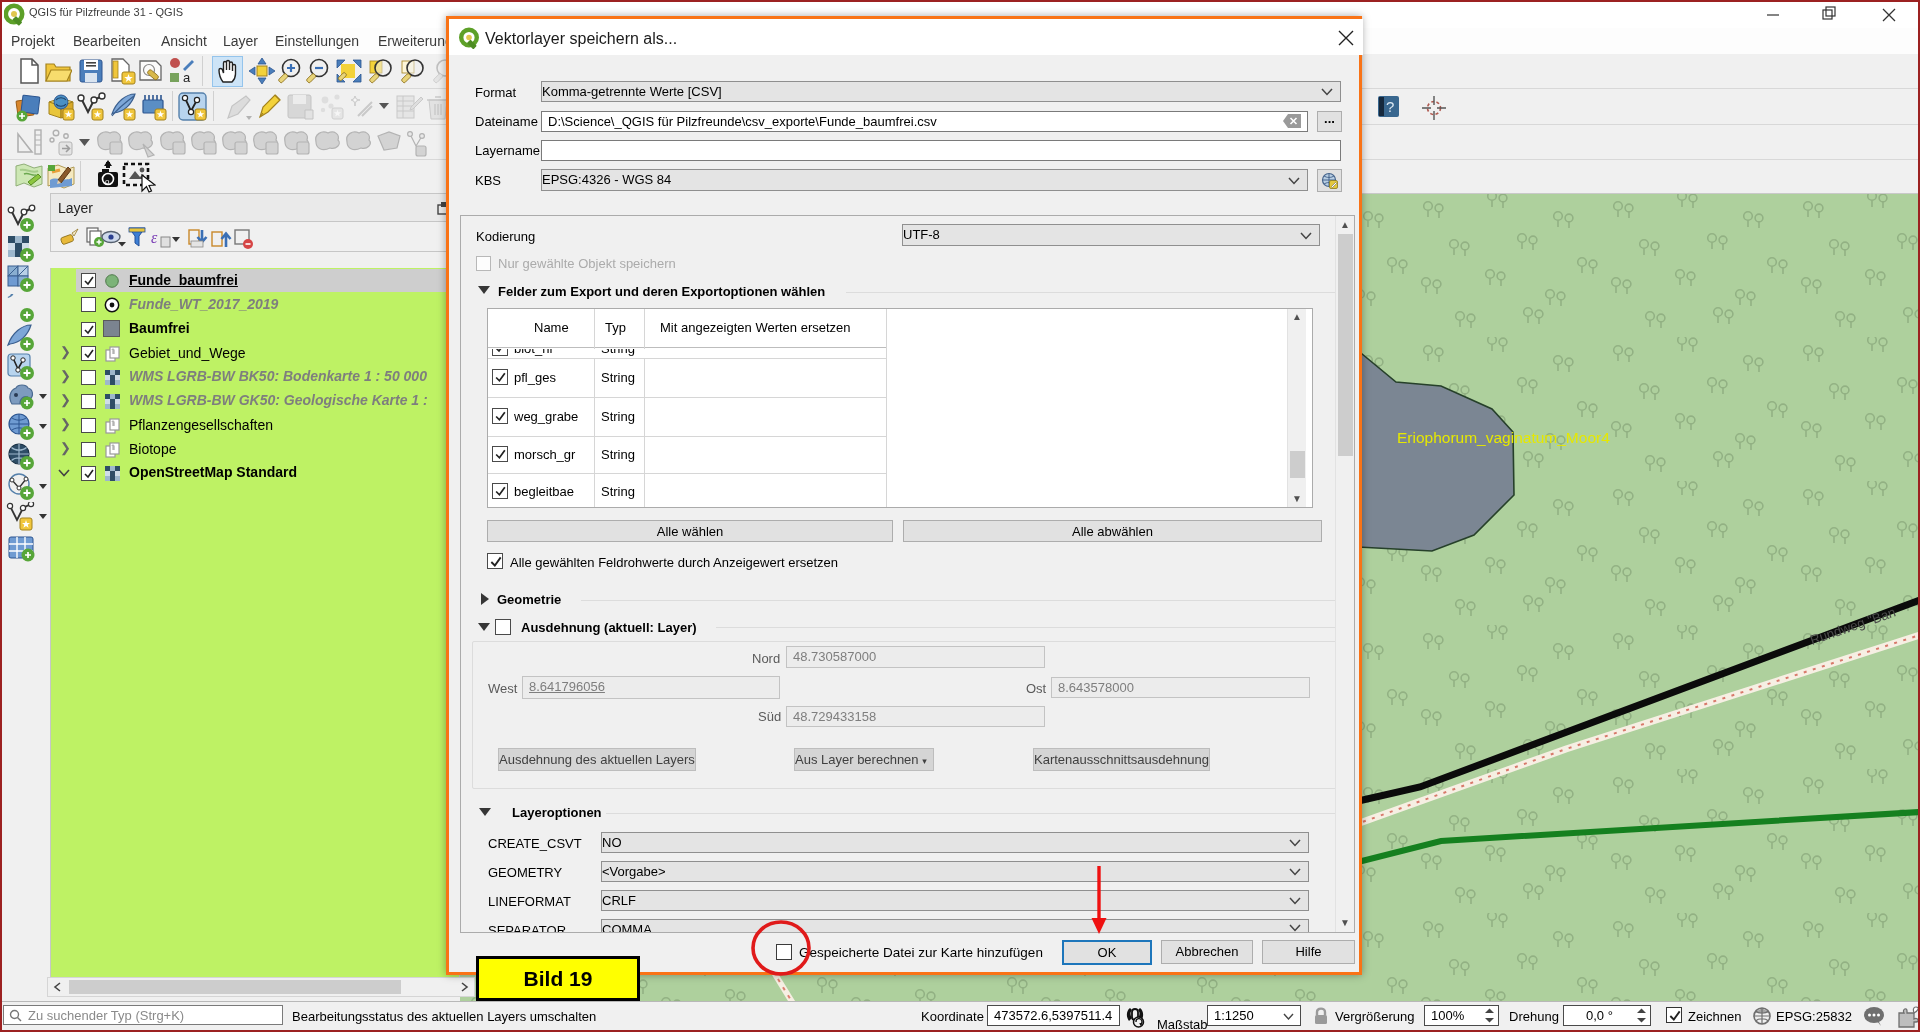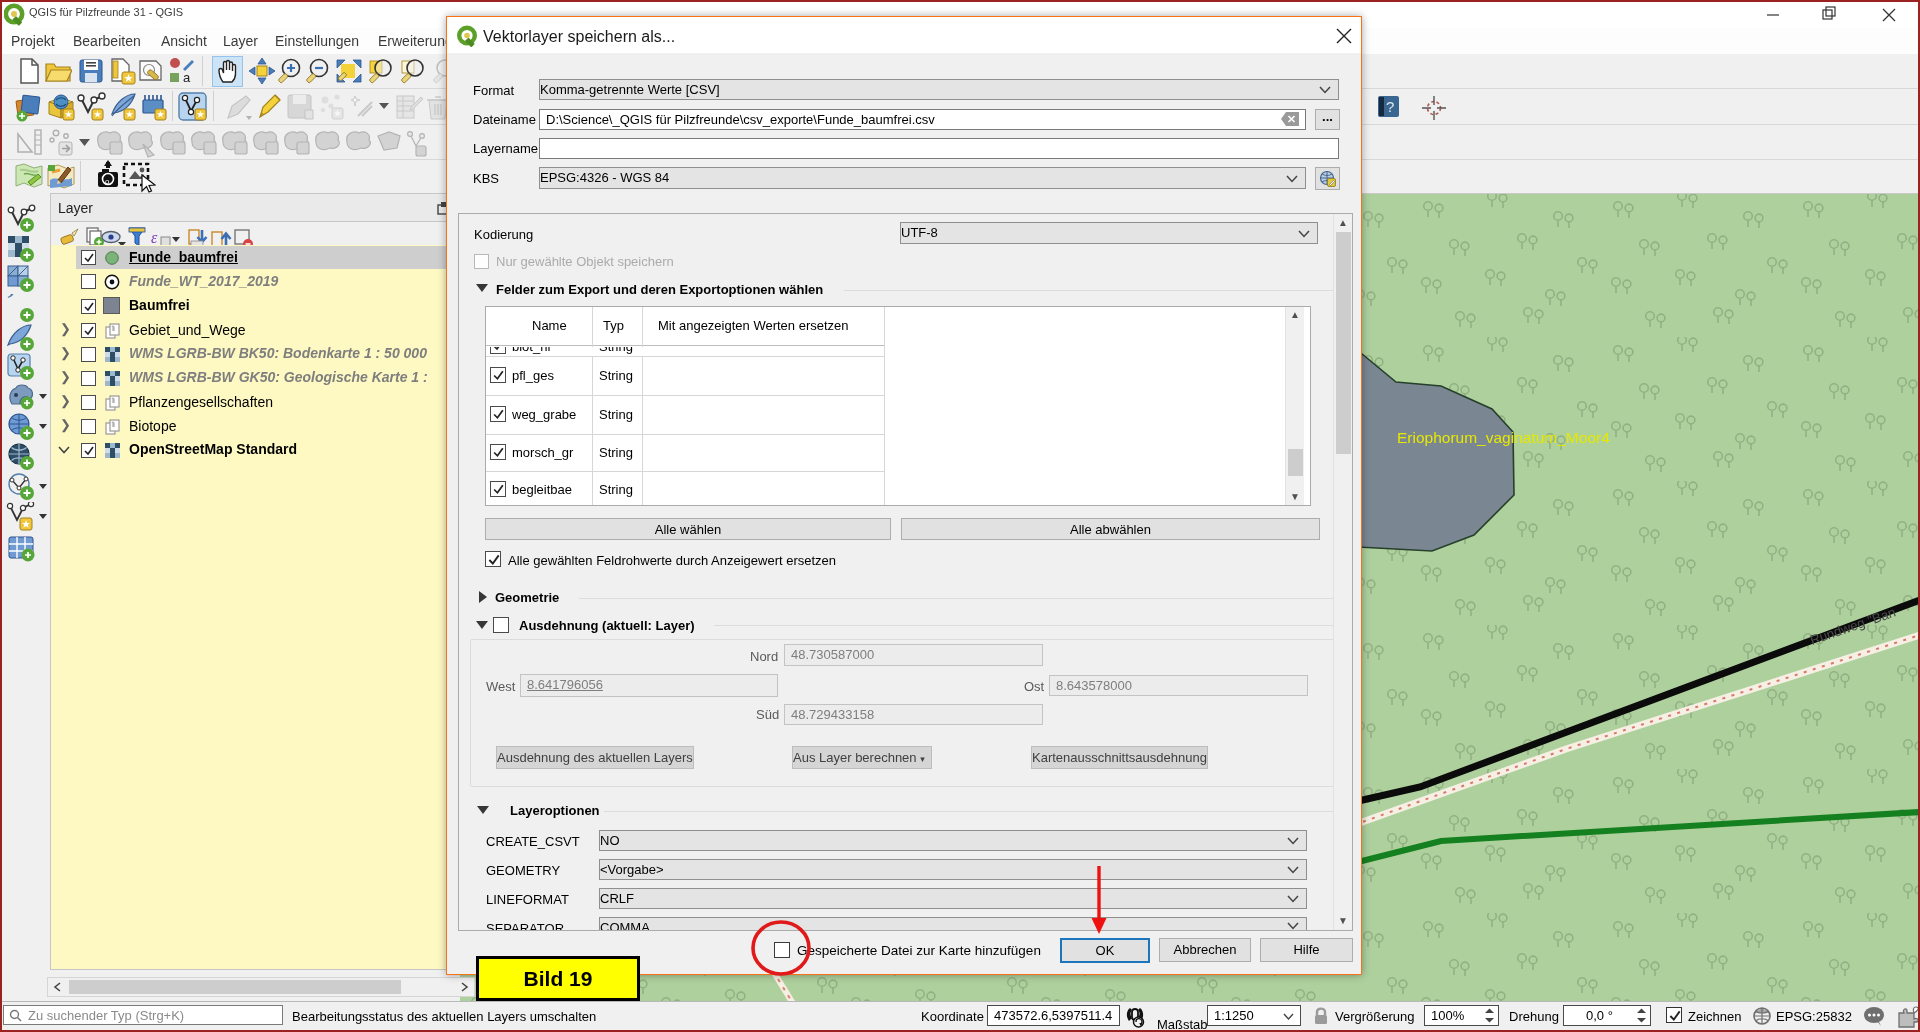--- a/index.html
+++ b/index.html
@@ -9,21 +9,21 @@
 #frame { left:0; top:0; width:1920px; height:1032px; border:2px solid #9c2121; z-index:200; pointer-events:none; }
 #titlebar { left:2px; top:2px; width:1916px; height:26px; background:#ffffff; z-index:5; }
 #menubar { left:2px; top:28px; width:1916px; height:26px; background:#fdfdfd; z-index:5; }
 .menuitem { position:absolute; top:5px; font-size:14px; color:#3a3a3a; }
 #toolbars { left:2px; top:54px; width:1916px; height:139px; background:#f0f0f0; z-index:5; }
 #leftstrip { left:2px; top:193px; width:45px; height:808px; background:#f0f0f0; z-index:5; }
 #panel { left:47px; top:193px; width:413px; height:784px; background:#f0f0f0; z-index:5; }
 #panelscroll { left:47px; top:977px; width:428px; height:20px; background:#f0f0f0; z-index:5; }
 #statusbar { left:2px; top:1001px; width:1916px; height:29px; background:#f0f0f0; border-top:1px solid #b8b8b8; z-index:60; }
 #map { left:460px; top:193px; width:1458px; height:808px; z-index:4; }
-#dialog { left:446px; top:16px; width:916px; height:959px; background:#f0f0f0; border:1px solid #f97316; box-shadow:0 0 8px rgba(0,0,0,0.35); z-index:50; }
+#dialog { left:446px; top:16px; width:916px; height:959px; background:#f0f0f0; border:3px solid #f97316; box-shadow:0 0 8px rgba(0,0,0,0.35); z-index:50; }
 .lbl { position:absolute; font-size:13px; white-space:nowrap; }
 .combo { position:absolute; background:#e4e4e4; border:1px solid #8f8f8f; font-size:13px; line-height:19px; padding-left:0; white-space:nowrap; overflow:hidden; }
 .combo .chev { position:absolute; right:5px; top:3px; }
 .input { position:absolute; background:#ffffff; border:1px solid #7a7a7a; font-size:13px; line-height:19px; padding-left:6px; white-space:nowrap; overflow:hidden; }
 .dinput { position:absolute; background:#ececec; border:1px solid #c3c3c3; font-size:13px; line-height:20px; padding-left:6px; color:#7e7e7e; white-space:nowrap; overflow:hidden; }
 .btn { position:absolute; background:#e1e1e1; border:1px solid #adadad; font-size:13px; text-align:center; }
 .dbtn { position:absolute; background:#d5d5d5; border:1px solid #bdbdbd; font-size:13px; text-align:left; color:#404040; }
 .cb { position:absolute; width:16px; height:16px; background:#fff; border:1px solid #4a4a4a; }
 .cb svg { position:absolute; left:1px; top:1px; }
 .bold { font-weight:bold; }
@@ -505,21 +505,21 @@
       <rect x="2" y="5" width="10" height="14" fill="none" stroke="#c8882a" stroke-width="1.4"></rect>
       <path d="M16 20 L16 8 M11.5 12 L16 6.5 L20.5 12" fill="none" stroke="#3a6fb5" stroke-width="2.6"></path>
     </svg>
     <svg class="abs" style="left:181px;top:6px" width="24" height="22" viewBox="0 0 24 22">
       <rect x="3" y="2" width="14" height="14" fill="none" stroke="#777" stroke-width="1.4"></rect>
       <circle cx="16" cy="16" r="5" fill="#d64545"></circle>
       <path d="M13.5 16 H 18.5" stroke="#fff" stroke-width="1.6"></path>
     </svg>
   </div>
 
-  <div class="abs" style="left:3px;top:52px;width:410px;height:725px;background:#fef9c3;border:1px solid #c6c6c6;border-top:none;font-size:14px;">
+  <div class="abs" style="left:3px;top:75px;width:410px;height:725px;background:#bef264;border:1px solid #c6c6c6;border-top:none;font-size:14px;">
 
     <div class="abs" style="left:25px;top:1px;width:384px;height:23px;background:#cecece;"></div>
     <div class="cb" style="left:30px;top:5px;width:15px;height:15px;">
         <svg width="12" height="12" viewBox="0 0 12 12">
           <path d="M2 6 L5 9 L10 2" fill="none" stroke="#222" stroke-width="1.6"></path>
         </svg>
       </div>
     <svg class="abs" style="left:53px;top:5px" width="16" height="16" viewBox="0 0 16 16">
         <circle cx="8" cy="8" r="6.3" fill="#7cb378" stroke="#4e7a4a" stroke-width="1"></circle>
       </svg>

